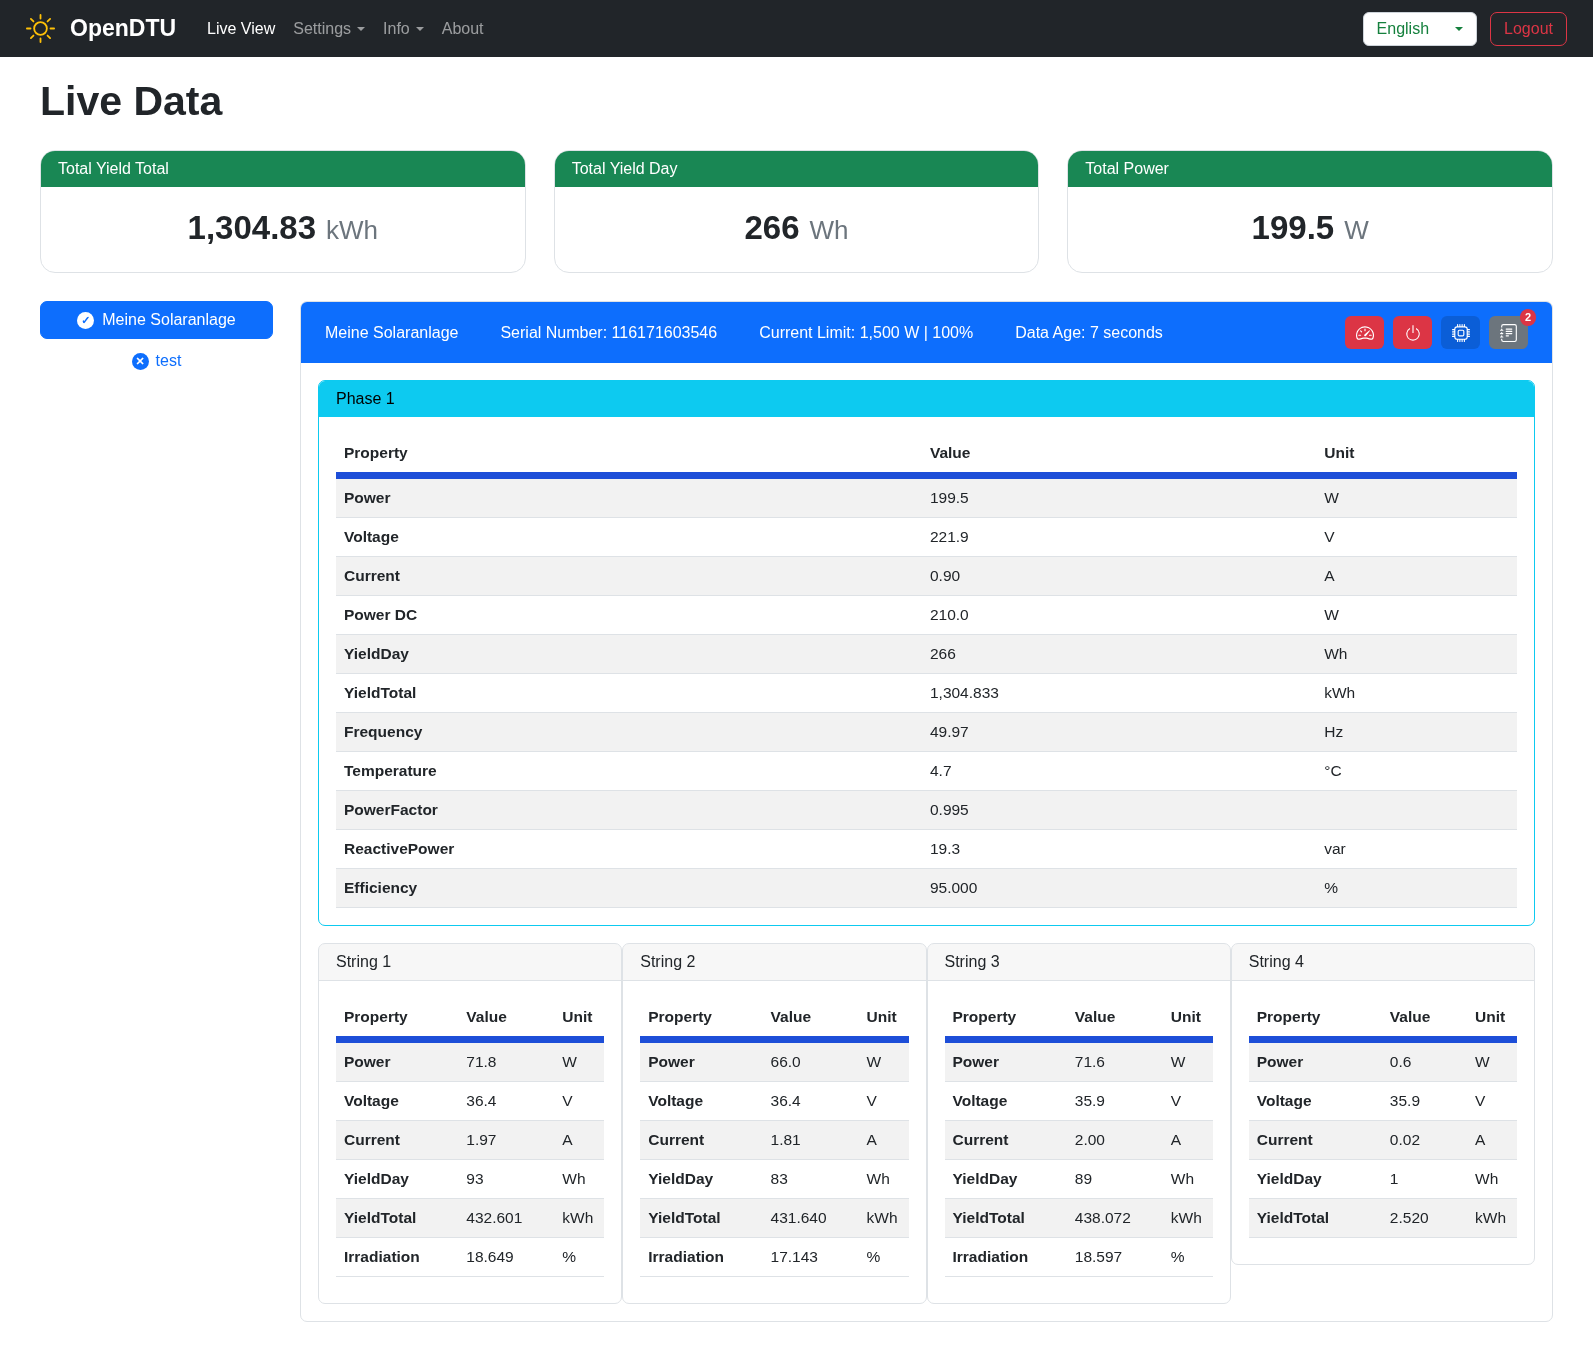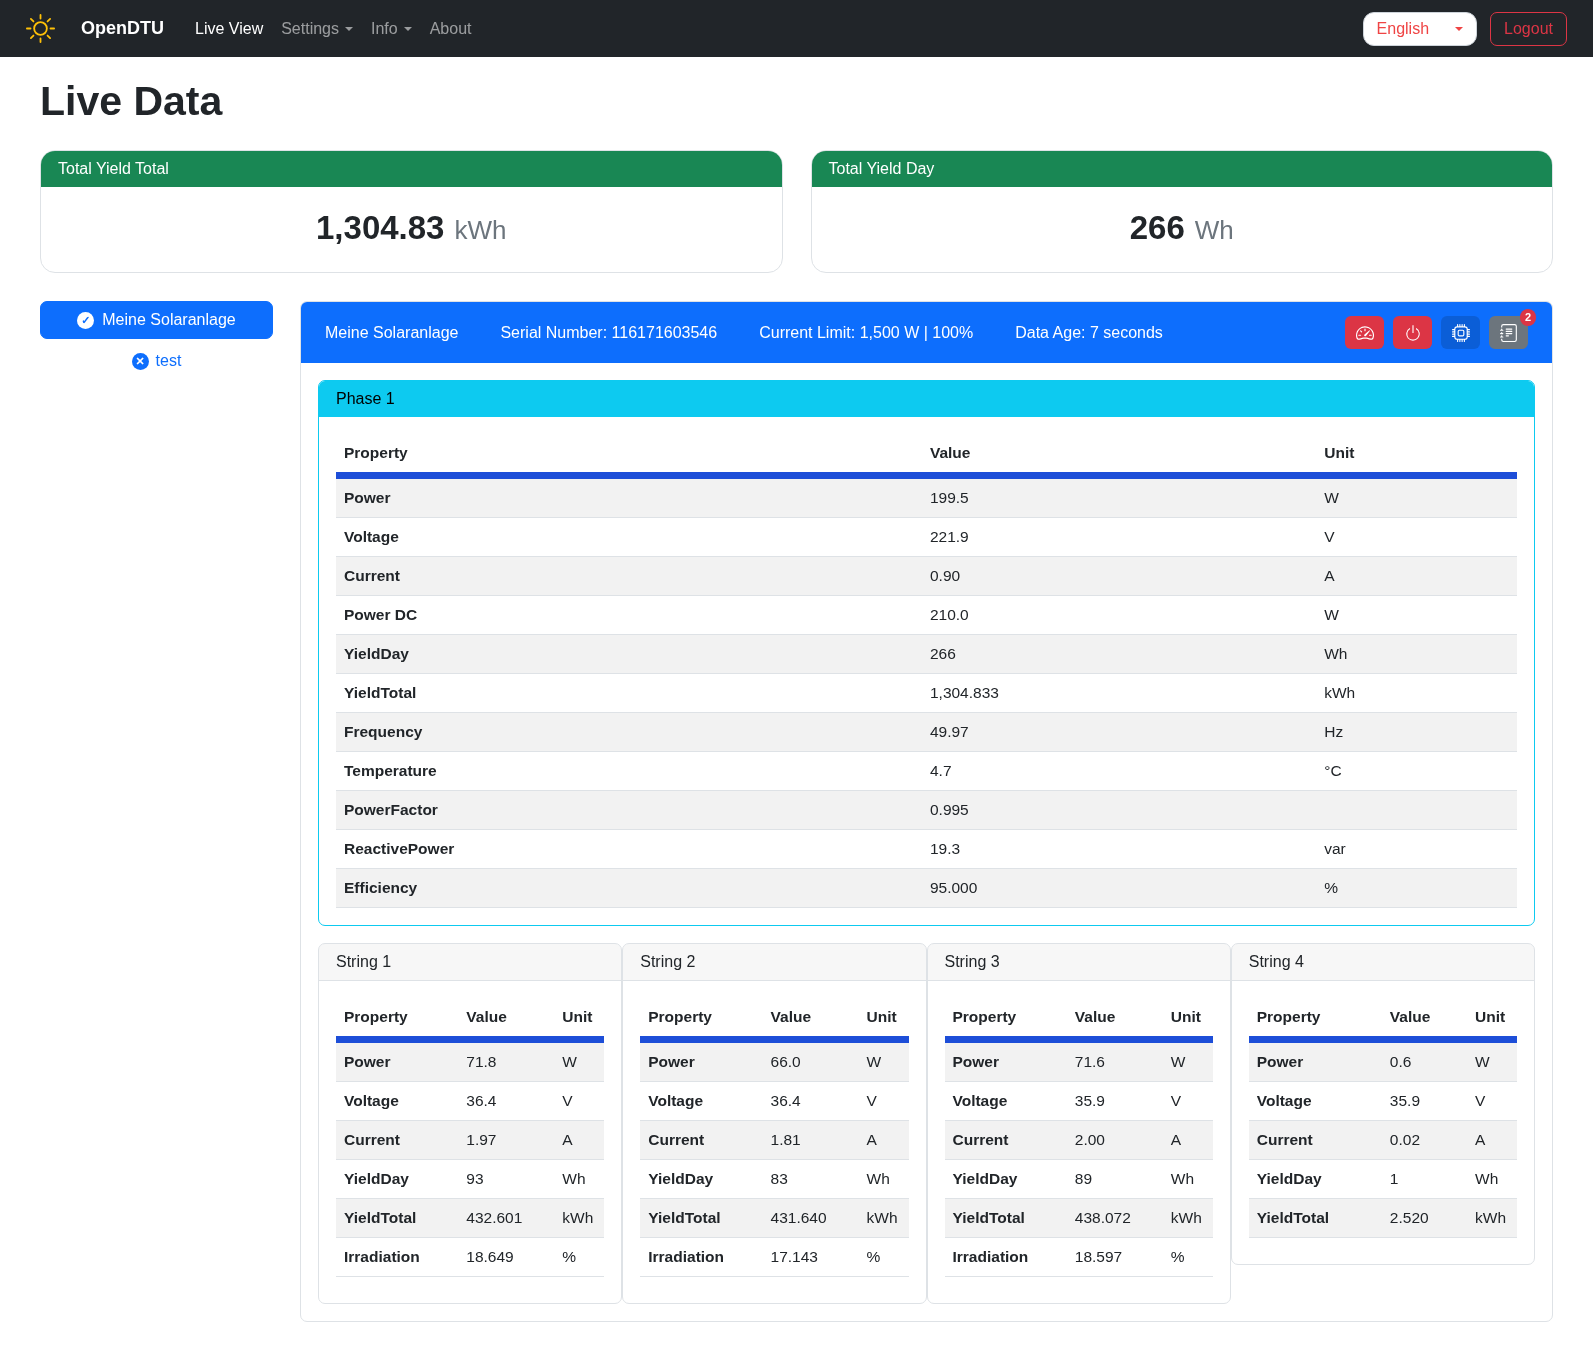--- a/index.html
+++ b/index.html
@@ -12,38 +12,38 @@
   }
 
   
   .navbar {
     background:#212529; height:57px;
     display:flex; align-items:center; justify-content:space-between;
     padding:0 26px;
   }
   .nav-left { display:flex; align-items:center; }
   .brand {
-    display:flex; align-items:center; gap:26px;
-    color:#fff; font-size:18px; font-weight:700;
+    display:flex; align-items:center; gap:15px;
+    color:#fff; font-size:23px; font-weight:700;
     margin-right:22px; cursor:pointer; text-decoration:none;
   }
   .nav-link {
     color:rgba(255,255,255,.55); padding:8px 9px; cursor:pointer;
     text-decoration:none; display:inline-flex; align-items:center;text-align:center;
   }
   .nav-link.active { color:#fff; }
   .caret {
     display:inline-block; width:0; height:0;
     border-left:4px solid transparent; border-right:4px solid transparent;
     border-top:4.5px solid currentColor; margin-left:6px;
   }
   .nav-right { display:flex; align-items:center; gap:13px; }
   .lang-select {
-    background:#fff; color:#ef4444; border:1px solid #ced4da;
-    border-radius:11px; padding:7px 13px; display:flex; align-items:center;
+    background:#fff; color:#15803d; border:1px solid #ced4da;
+    border-radius:6px; padding:7px 13px; display:flex; align-items:center;
     gap:20px; cursor:pointer;
   }
   .logout-btn {
     background:transparent; color:#dc3545; border:1px solid #dc3545;
     border-radius:7px; padding:7px 13px; font-size:16px; cursor:pointer;
     font-family:inherit;
   }
 
   
   .container { padding:0 40px 30px; }
@@ -193,20 +193,27 @@
       </div>
 
       <div class="summary-card">
         <div class="summary-header">Total Yield Day</div>
         <div class="summary-body">
           <span class="summary-value">266</span>
           <span class="summary-unit">Wh</span>
         </div>
       </div>
 
+      <div class="summary-card">
+        <div class="summary-header">Total Power</div>
+        <div class="summary-body">
+          <span class="summary-value">199.5</span>
+          <span class="summary-unit">W</span>
+        </div>
+      </div>
     </div>
 
   <div class="main-row">
     <aside class="inverter-list">
       <button class="inverter-btn">
         <span class="icon-circle check">✓</span>
         <span>Meine Solaranlage</span>
       </button>
       <div class="inverter-alt">
         <span class="icon-circle x">✕</span>

